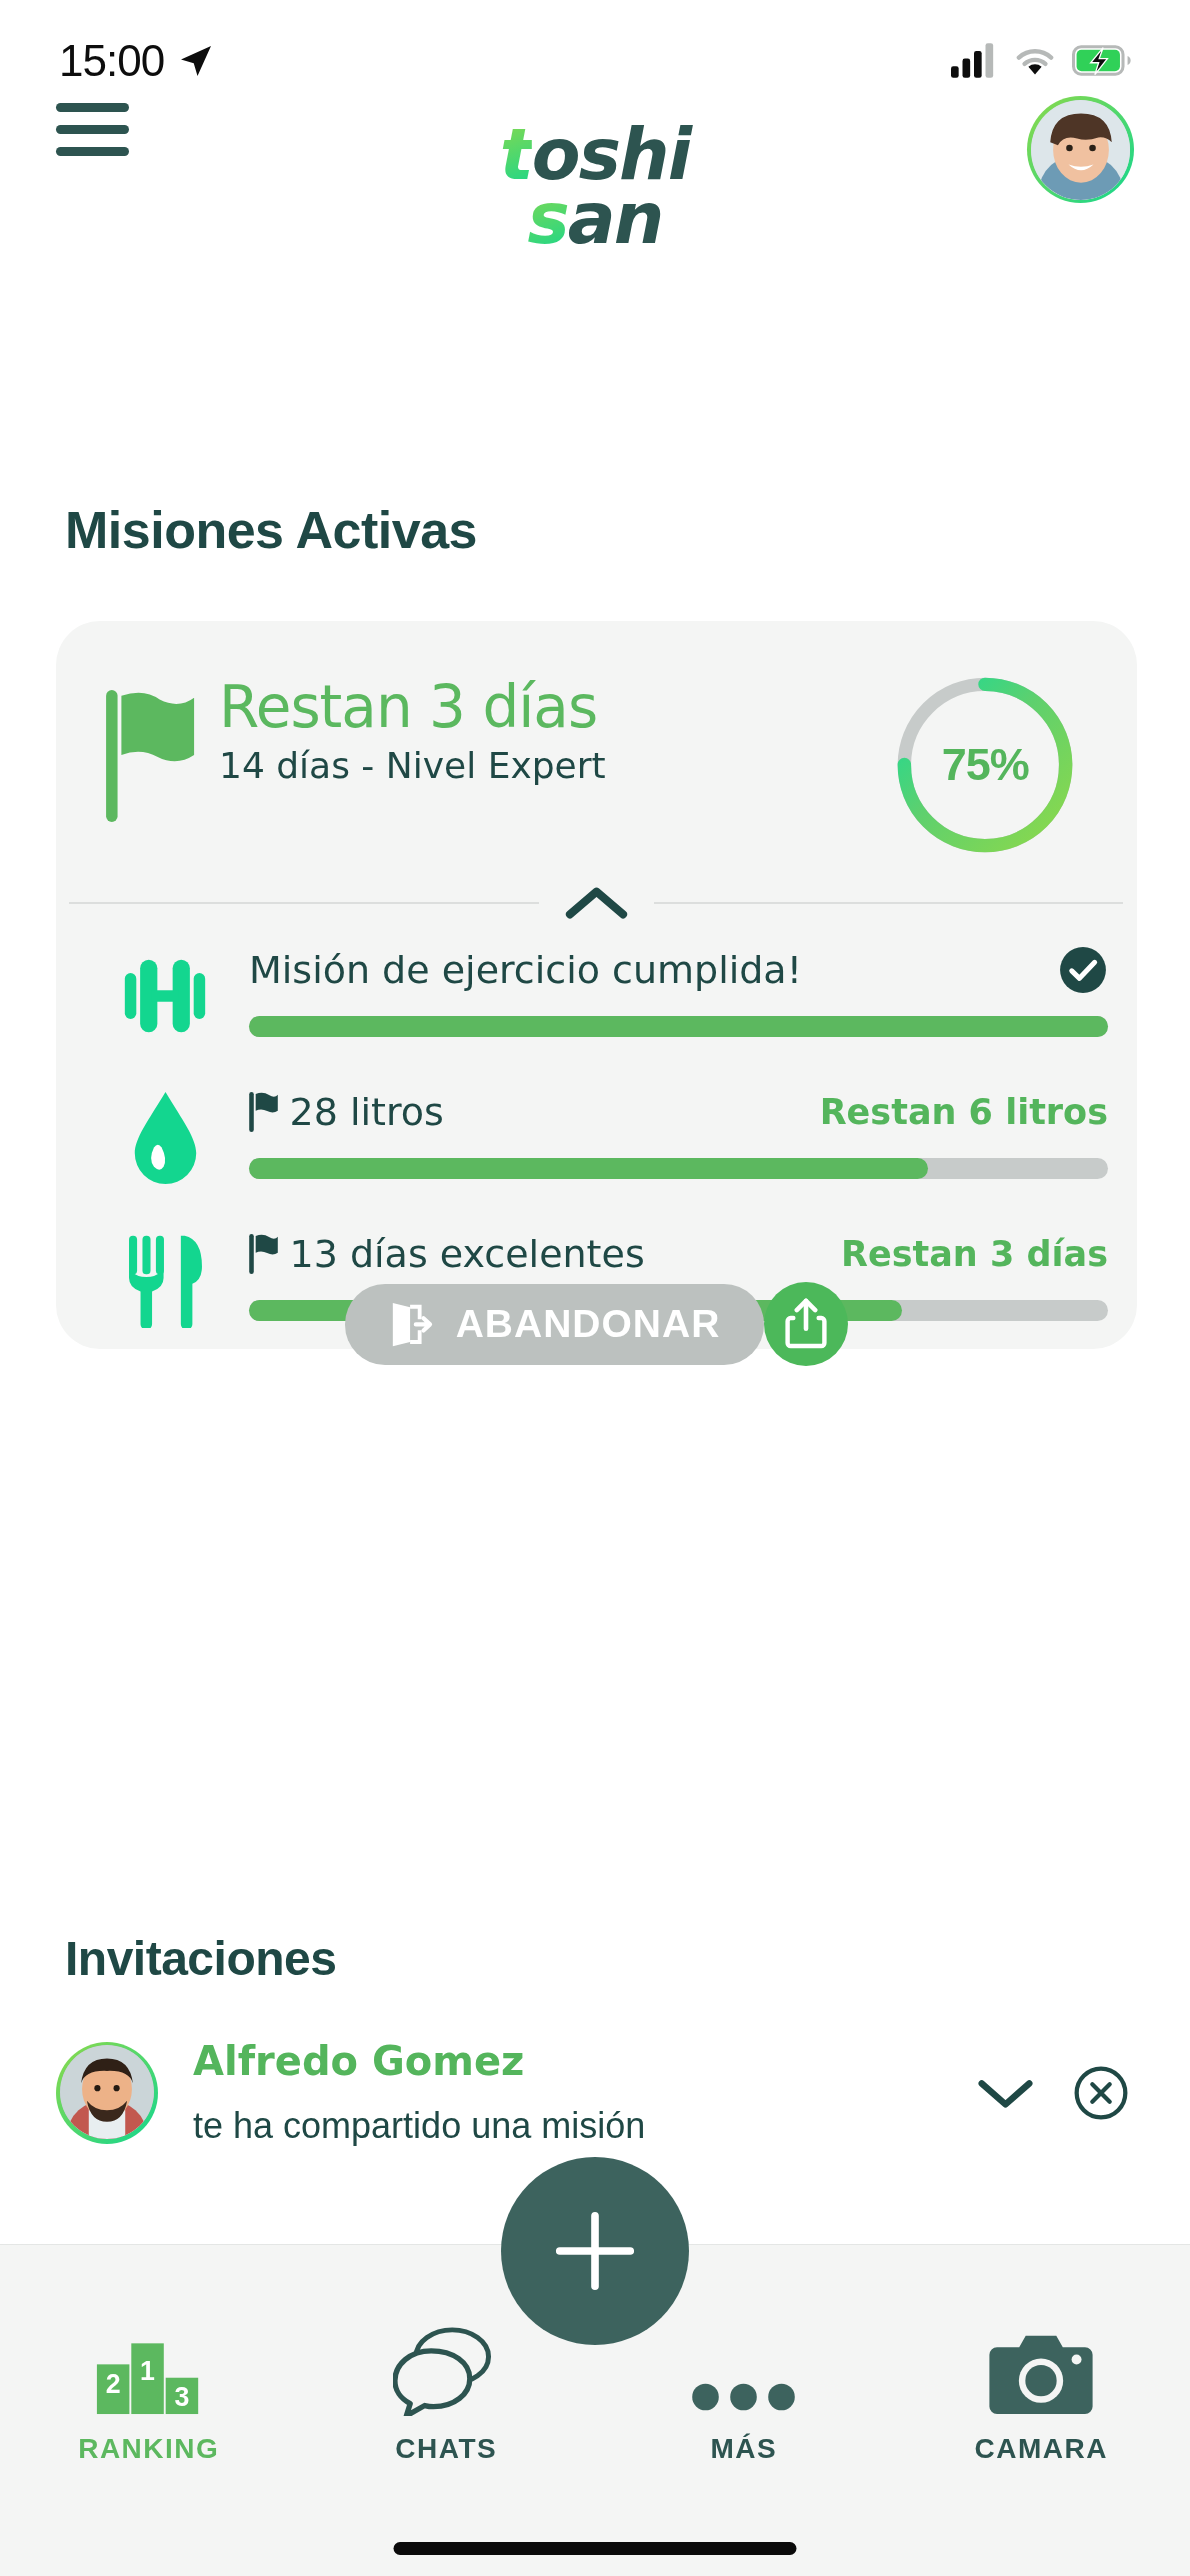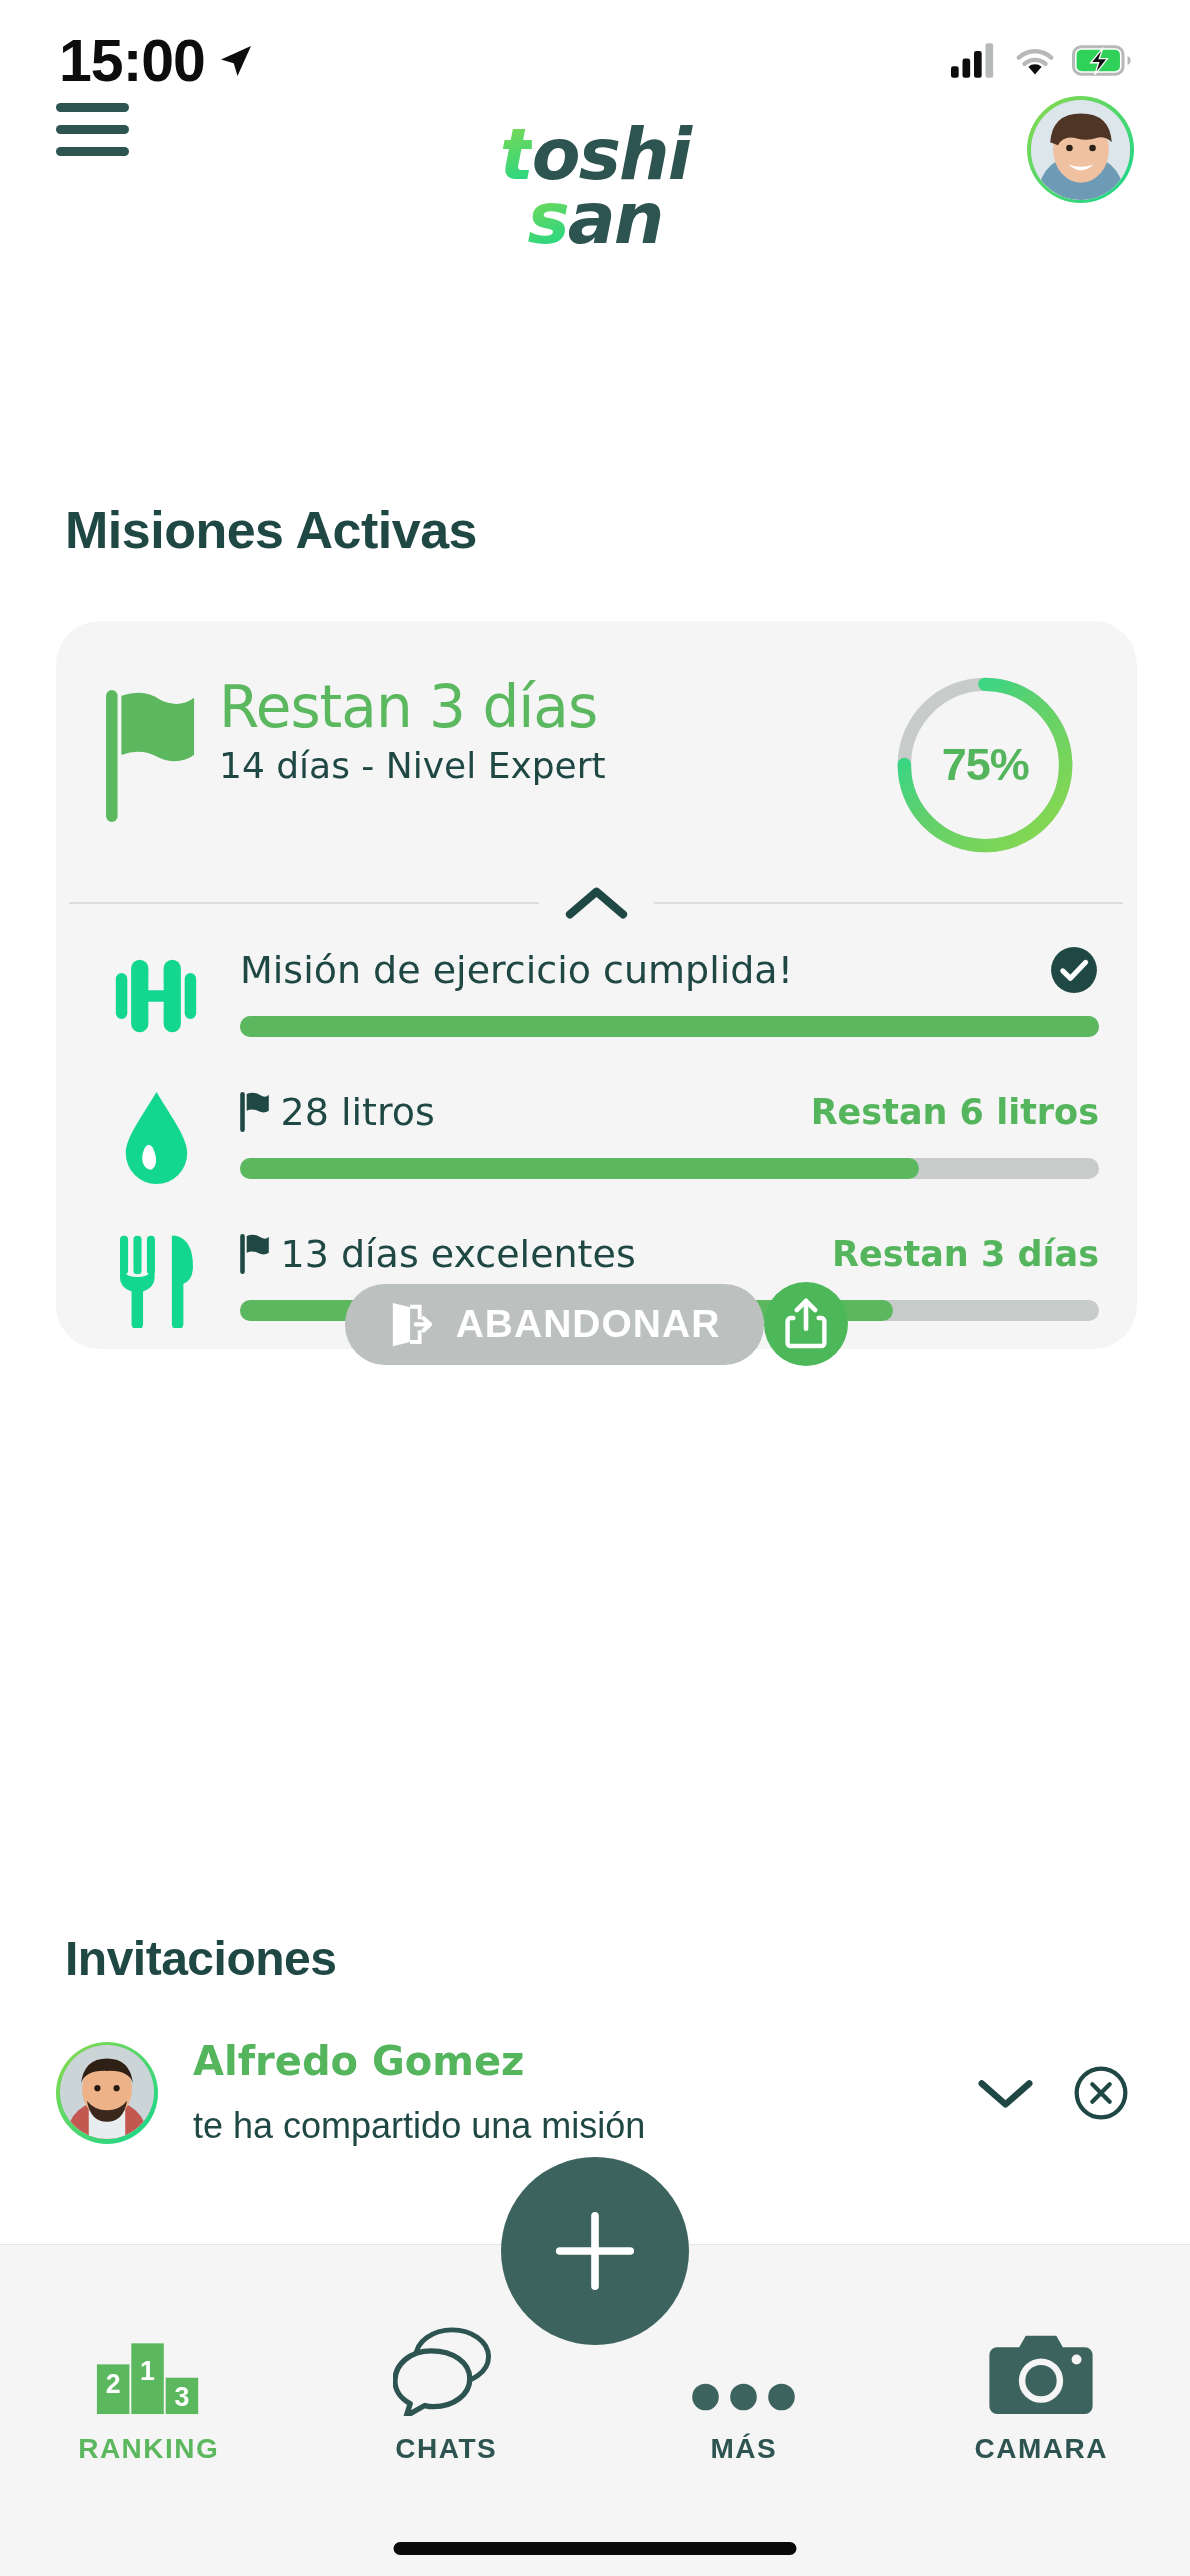--- a/index.html
+++ b/index.html
@@ -11,21 +11,21 @@
   }
   .phone { position: relative; width: 1190px; height: 2576px; background: #ffffff; }
 
   
   .statusbar {
     position: absolute; top: 0; left: 0; width: 1190px; height: 96px;
     display: flex; align-items: center; justify-content: space-between;
     padding: 25px 59px 0 59px;
   }
   .sb-left { display: flex; align-items: center; gap: 13.4px; }
-  .sb-time { font-size: 59px; font-weight: 700; color: #0d0d0d; letter-spacing: -1px; text-align: center; }
+  .sb-time { font-size: 44px; font-weight: 400; color: #0d0d0d; letter-spacing: -1px; text-align: center; }
   .loc-arrow { display: block; }
   .sb-right { display: flex; align-items: center; gap: 15.3px; }
 
   
   .header {
     position: absolute; top: 96px; left: 0; width: 1190px; height: 182px;
     display: flex; align-items: flex-start; justify-content: space-between;
     padding: 0 56px;
   }
   .burger { width: 81px; height: 67px; display: flex; flex-direction: column;
@@ -69,21 +69,21 @@
   .ring-label { position: absolute; left: 0; top: 0; width: 192px; height: 192px;
         display: flex; align-items: center; justify-content: center;
         font-size: 45px; font-weight: 700; color: #54b55c; letter-spacing: -1px; }
 
   .divider-row { position: absolute; left: 13.4px; top: 261px; width: 1054px; height: 42px;
         display: flex; align-items: center; gap: 0; }
   .dv { height: 2.9px; background: #dcdedd; flex: 1; }
   .chev { width: 115px; display: flex; align-items: center; justify-content: center;
         cursor: pointer; }
 
-  .mrow { position: absolute; left: 56px; width: 987px; height: 125px; }
+  .mrow { position: absolute; left: 65px; width: 987px; height: 125px; }
   #mrow1 { top: 322px; }
   #mrow2 { top: 464px; }
   #mrow3 { top: 606px; }
   .mrow-icon { position: absolute; left: 0; top: 0; width: 88px; height: 105px;
         display: flex; align-items: center; justify-content: center; }
   .mrow-main { position: absolute; left: 128px; top: 0; right: 0; }
   .mrow-line { display: flex; align-items: center; justify-content: space-between;
         height: 54px; }
   .mrow-label { font-size: 38px; color: #1f4845; display: flex; align-items: center; gap: 11.5px;
         font-family: "DejaVu Sans", sans-serif; white-space: nowrap; }

